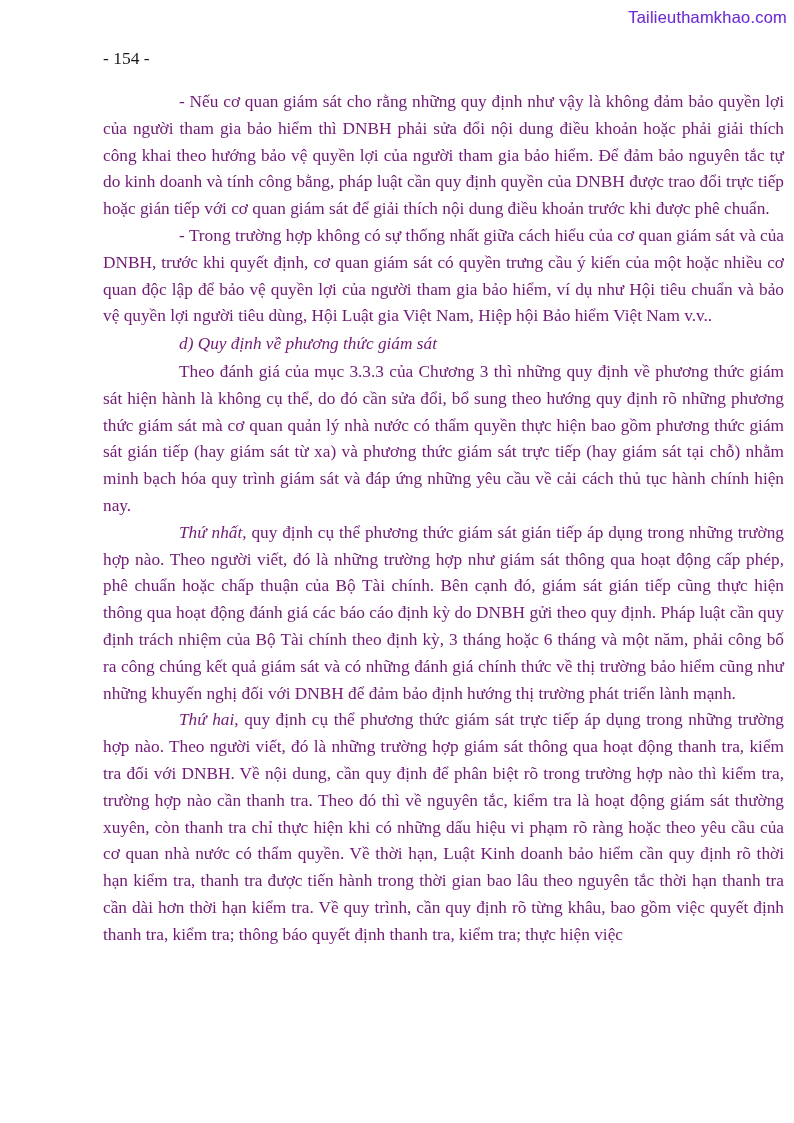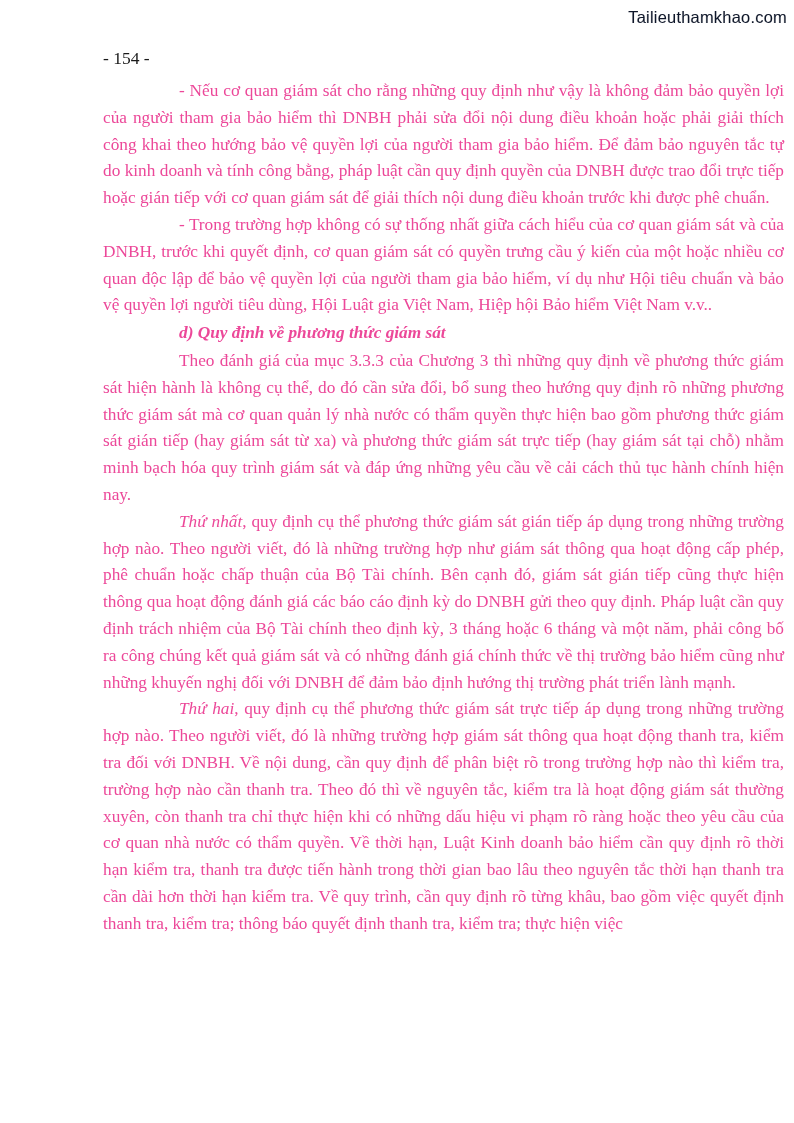--- a/index.html
+++ b/index.html
@@ -14,53 +14,53 @@
     overflow: hidden;
     font-family: "Liberation Serif", "DejaVu Serif", serif;
     color: #141414;
   }
   .watermark {
     position: absolute;
     top: 8px;
     right: 7px;
     font-family: "Liberation Sans", "DejaVu Sans", sans-serif;
     font-size: 16.5px;
-    color: #0f172a;
+    color: #6d28d9;
     text-shadow: 0.5px 0.5px 0 #ffffff, -0.5px -0.5px 0 #d9d9d9;
     letter-spacing: 0.2px;
     user-select: none;
   }
   .page-number {
     position: absolute;
     top: 48px;
     left: 103px;
     width: 680px;
     text-align: left;
     font-size: 17.5px;
     color: #1a1a1a;
   }
   .content {
     position: absolute;
-    top: 78px;
+    top: 89px;
     left: 103px;
     width: 681px;
     font-size: 17.3px;
     line-height: 26.8px;
     text-align: justify;
-    color: #ec4899;
+    color: #701a75;
   }
   .content p {
     margin: 0;
     text-indent: 76px;
   }
   .content h3 {
     margin: 1px 0 1px 0;
     font-size: 17.3px;
     line-height: 26.8px;
-    font-weight: bold;
+    font-weight: normal;
     font-style: italic;
     text-indent: 76px;
   }
   .lead-italic {
     font-style: italic;
   }
 </style>
 </head>
 <body>
 

